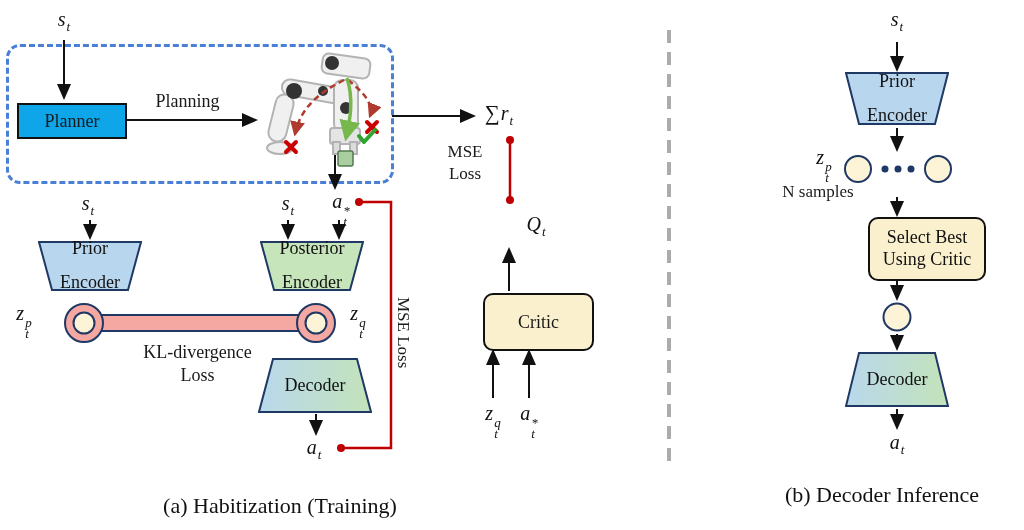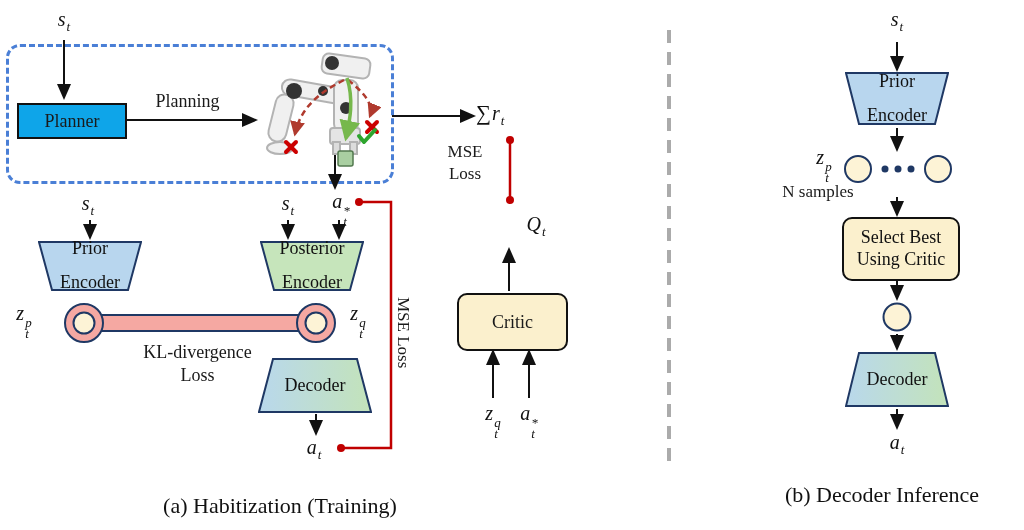--- a/index.html
+++ b/index.html
@@ -8,21 +8,21 @@
   .abs{position:absolute;}
   .ctr{display:flex;align-items:center;justify-content:center;text-align:center;}
   
   .m{font-style:italic;font-size:20px;white-space:nowrap;}
   .m .sb{font-size:13px;font-style:italic;vertical-align:-5px;margin-left:1px;}
   .m .sg{font-style:normal;font-size:21px;margin-right:1px;}
   .stack{display:inline-flex;flex-direction:column;align-items:flex-start;
          font-size:13px;line-height:11px;vertical-align:-7px;margin-left:1px;}
   
   .simplebox{background:#0ea5e9;border:2px solid #111;}
-  .roundbox{background:#FBF0CD;border:2px solid #111;border-radius:10px;}
+  .roundbox{background:#FBF0CD;border:2px solid #111;border-radius:10px;margin-left:26px;}
   .blocklabel{font-size:18px;line-height:1.22;text-align:center;}
   .frozenbox{border:3px dashed #4A7FD6;border-radius:14px;background:transparent;}
   .frozentitle{color:#4472C8;font-weight:bold;font-size:21px;text-align:center;white-space:nowrap;}
   .plain{font-size:18px;text-align:center;white-space:nowrap;color:#1a1a1a;}
   .small{font-size:17px;}
   .caption{font-size:22px;text-align:center;white-space:nowrap;}
   .vtext{writing-mode:vertical-rl;font-size:17px;color:#1a1a1a;text-align:center;
          display:flex;align-items:center;justify-content:center;}
   .trap{position:absolute;left:0;top:0;}
   .trapwrap .blocklabel{position:absolute;left:0;top:0;width:100%;height:100%;
@@ -200,21 +200,21 @@
         <span style="display: block;">Decoder</span>
       </div>
   </div>
 
   <div class="abs m" style="left:296px;top:436px;width:36px;text-align:center;">
     <span>a</span><span class="sb">t</span>
   </div>
 
   <div class="abs vtext" style="left:392px;top:283px;width:22px;height:100px;">MSE Loss</div>
 
-  <div class="abs m" style="left:476px;top:101px;width:46px;">
+  <div class="abs m" style="left:476px;top:101px;width:46px;text-align:center;">
     <span class="sg">∑</span><span>r</span><span class="sb">t</span>
   </div>
   <div class="abs plain small" style="left:440px;top:142px;width:50px;">MSE</div>
   <div class="abs plain small" style="left:440px;top:164px;width:50px;">Loss</div>
   <div class="abs m" style="left:516px;top:213px;width:40px;text-align:center;">
     <span>Q</span><span class="sb">t</span>
   </div>
 
   <div class="abs roundbox ctr plain" style="left:457px;top:293px;width:107px;height:54px;">
     <span>Critic</span>

